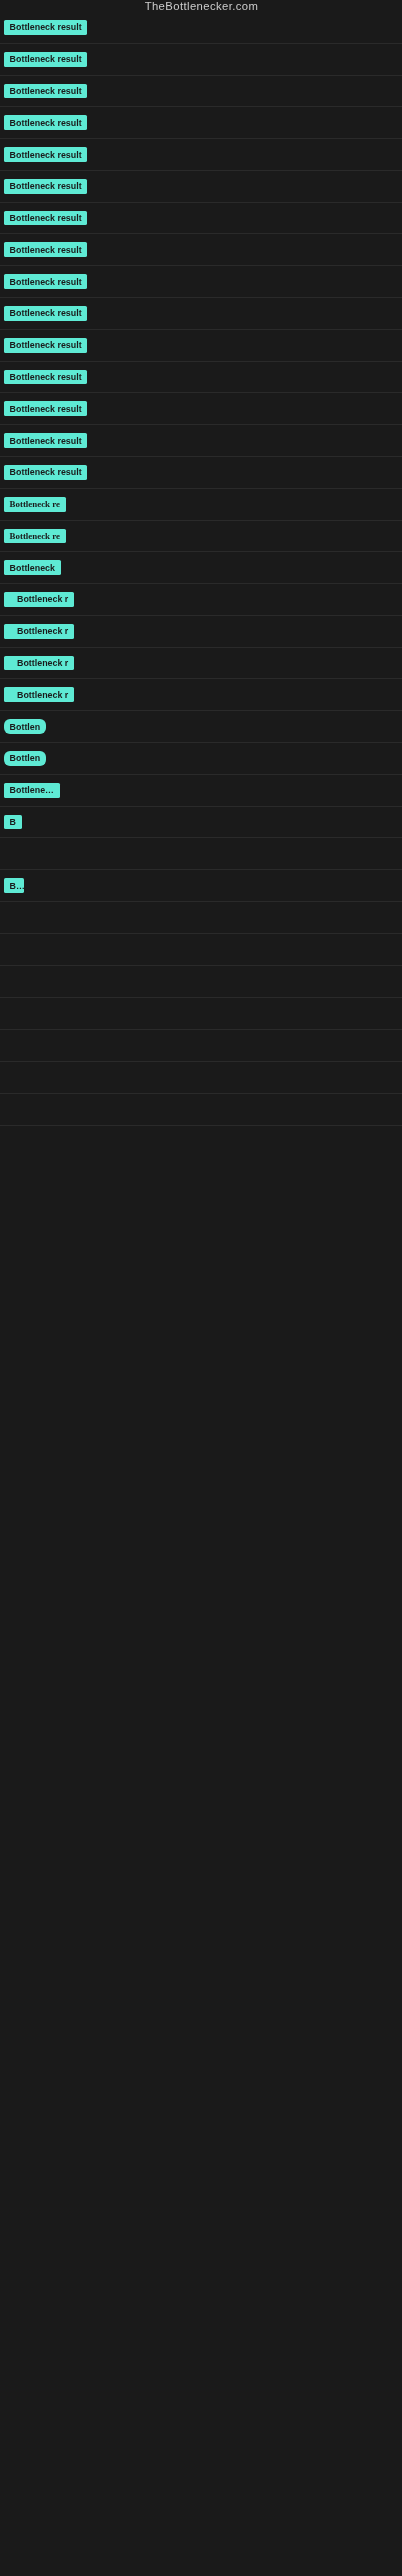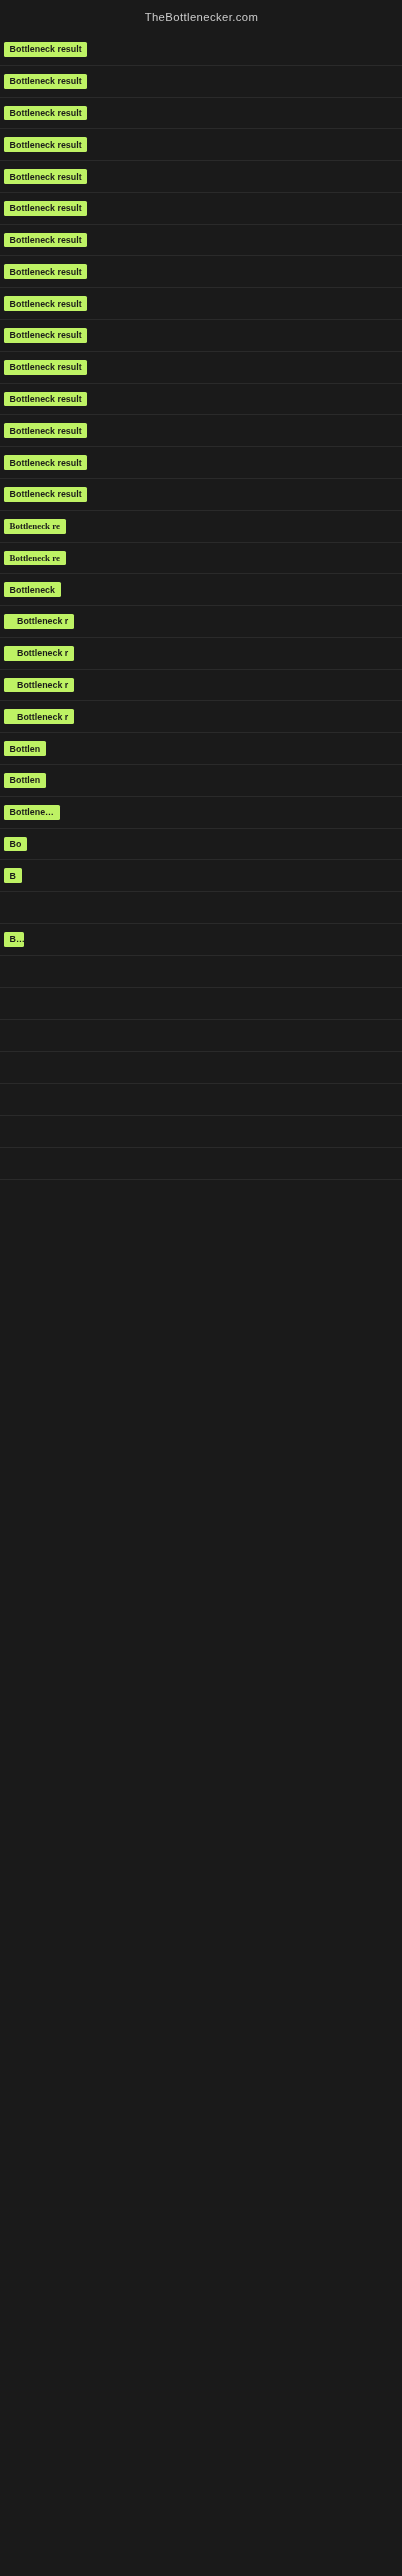--- a/index.html
+++ b/index.html
@@ -14,27 +14,27 @@
       background-color: #1a1a1a;
       font-family: Arial, sans-serif;
       position: relative;
       overflow-x: hidden;
     }
 
     .site-title {
       text-align: center;
       color: #cccccc;
       font-size: 11.3px;
-      padding: 11px 0;
+      padding: 0 0;
       letter-spacing: 0.4px;
     }
 
     .bottleneck-badge {
       display: inline-block;
-      background-color: #bef264;
+      background-color: #5eead4;
       color: #1a1a1a;
       font-size: 8.9px;
       font-weight: bold;
       padding: 2.4px 5.6px;
       border-radius: 1.6px;
       white-space: nowrap;
       overflow: hidden;
       text-overflow: ellipsis;
     }
 
@@ -45,21 +45,21 @@
       border-bottom: 0.8px solid #2a2a2a;
     }
 
     .result-row .bottleneck-badge {
       flex-shrink: 0;
     }
 
     .result-row-shrink-1 .bottleneck-badge { max-width: 105px; font-family: Liberation Serif, serif; }
     .result-row-shrink-2 .bottleneck-badge { max-width: 93px; }
     .result-row-shrink-3 .bottleneck-badge { max-width: 81px; padding-left: 13px; }
-    .result-row-shrink-4 .bottleneck-badge { max-width: 68px; }
+    .result-row-shrink-4 .bottleneck-badge { max-width: 68px; border-radius: 6px; }
     .result-row-shrink-5 .bottleneck-badge { max-width: 56px; }
     .result-row-shrink-6 .bottleneck-badge { max-width: 44px; }
     .result-row-shrink-7 .bottleneck-badge { max-width: 32px; }
     .result-row-shrink-8 .bottleneck-badge { max-width: 20px; }
 
     .empty-row {
       height: 32px;
       border-bottom: 0.8px solid #2a2a2a;
     }
   </style>
@@ -139,23 +139,20 @@
     </div>
     <div class="result-row result-row-shrink-4">
       <span class="bottleneck-badge">Bottlen</span>
     </div>
     <div class="result-row result-row-shrink-4">
       <span class="bottleneck-badge">Bottlen</span>
     </div>
     <div class="result-row result-row-shrink-5">
       <span class="bottleneck-badge">Bottleneck</span>
     </div>
-    <div class="result-row result-row-shrink-6">
-      <span class="bottleneck-badge">Bo</span>
-    </div>
     <div class="result-row result-row-shrink-7">
       <span class="bottleneck-badge">B</span>
     </div>
     <div class="empty-row"></div>
     <div class="result-row result-row-shrink-8">
       <span class="bottleneck-badge">Bott</span>
     </div>
     <div class="empty-row"></div>
     <div class="empty-row"></div>
     <div class="empty-row"></div>

